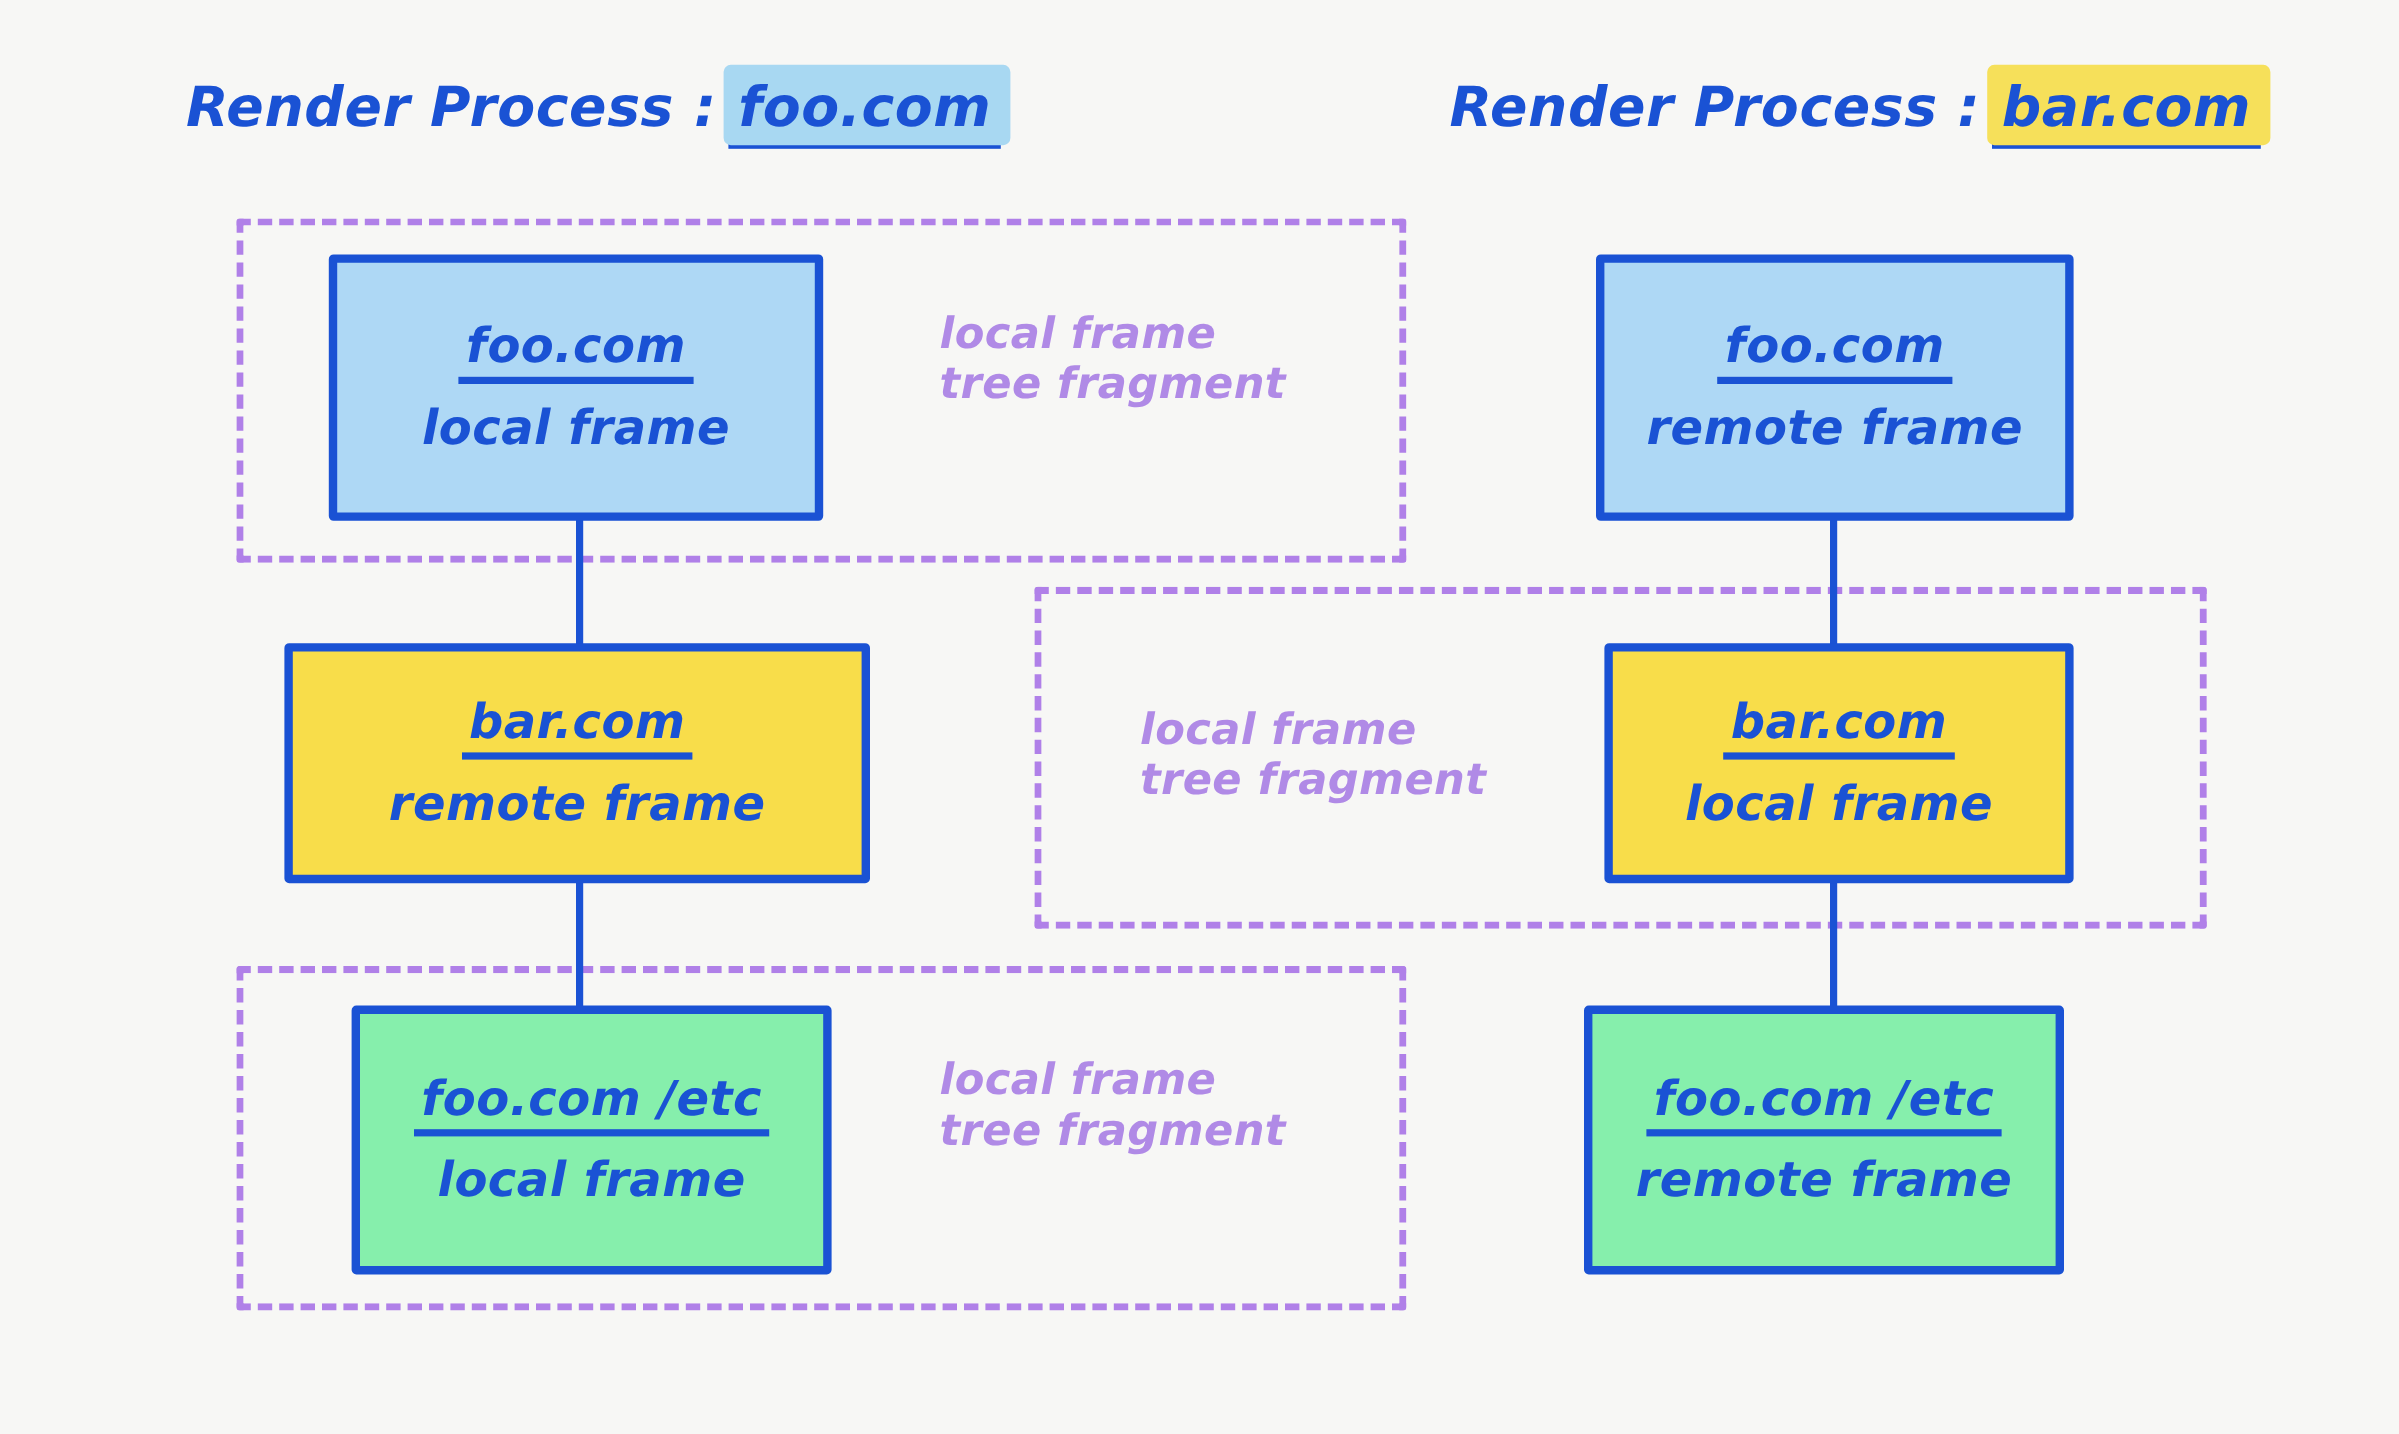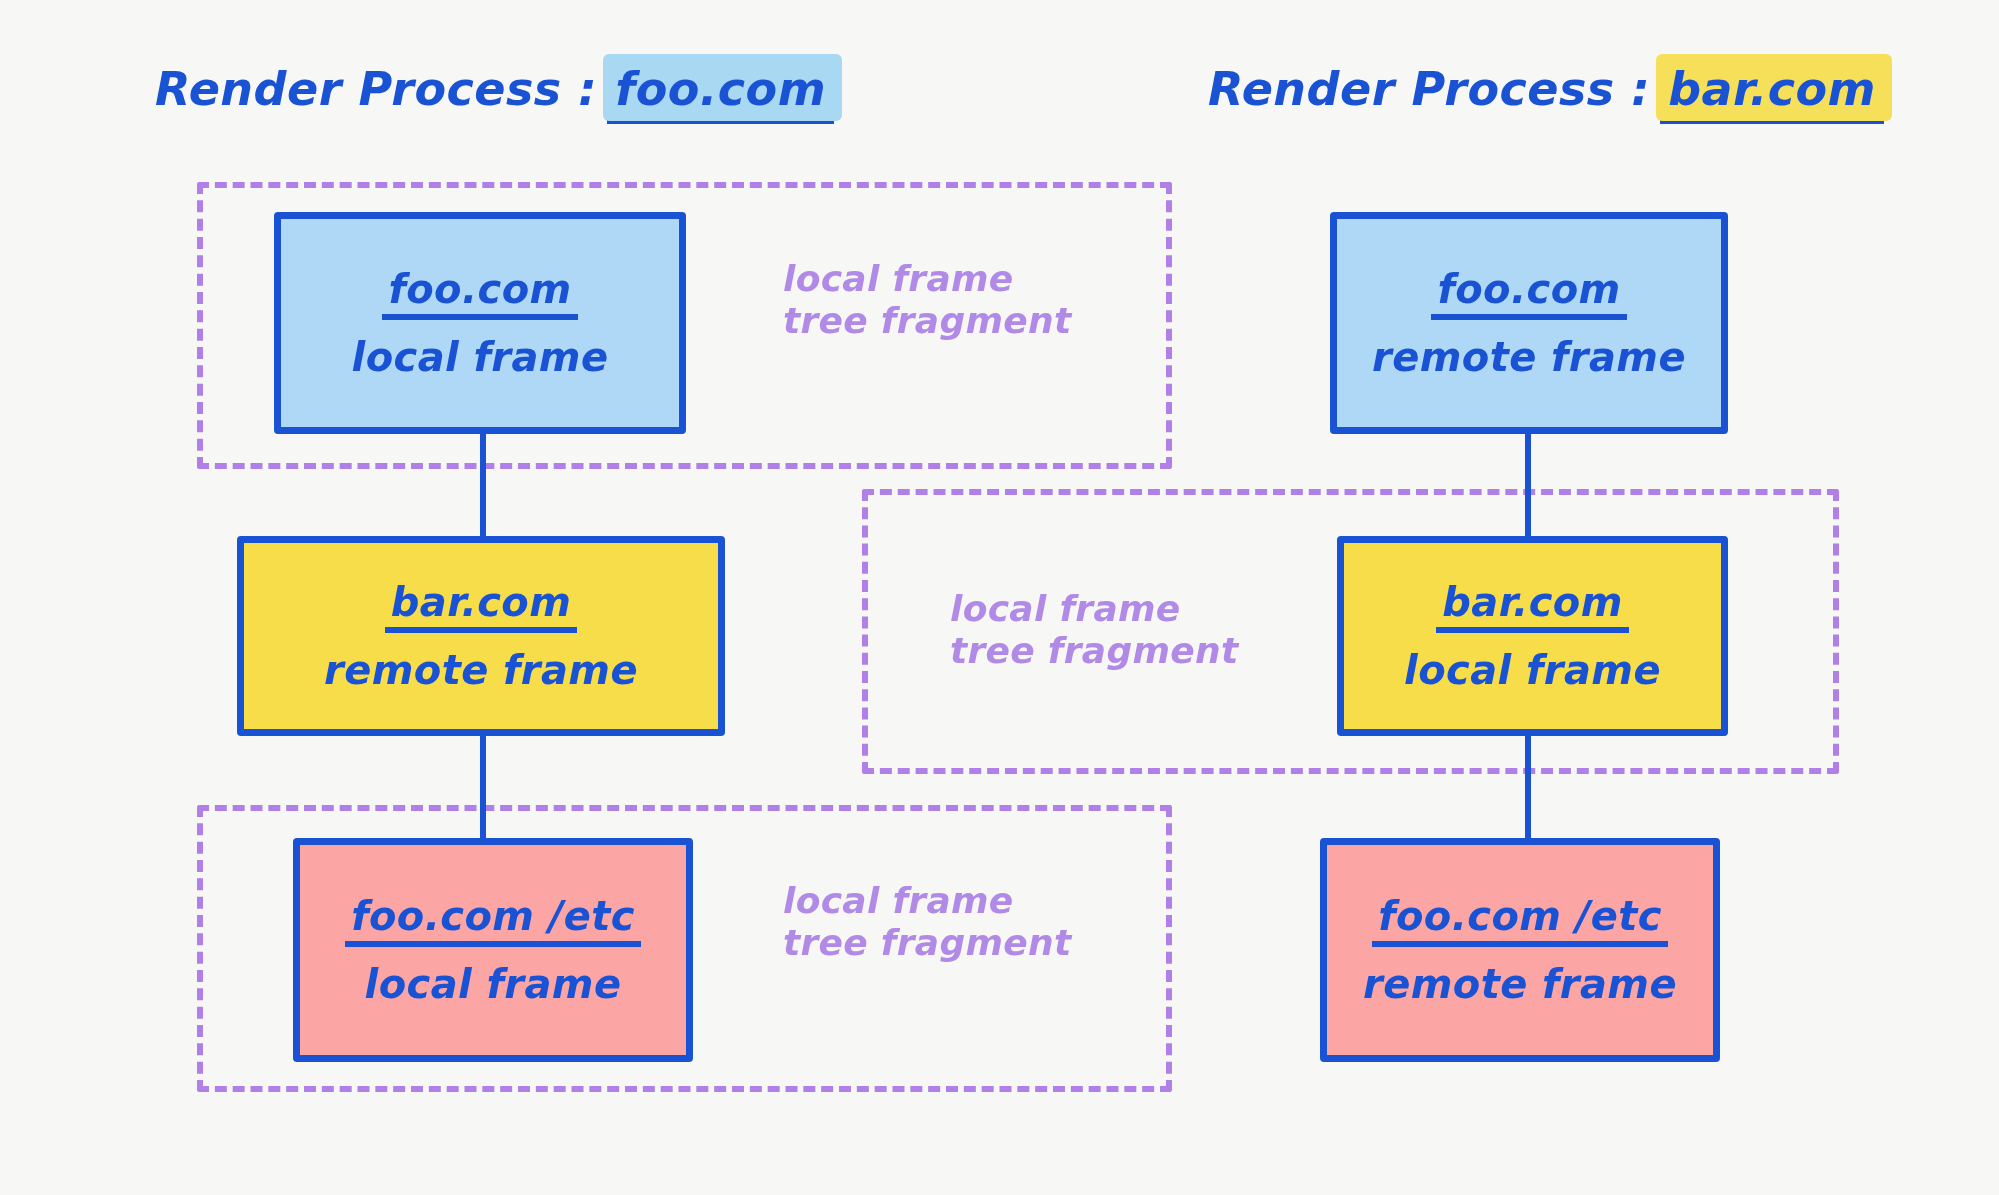--- a/index.html
+++ b/index.html
@@ -89,21 +89,21 @@
     align-items: center;
     justify-content: center;
     color: #1a52d4;
     font-family: "DejaVu Sans", sans-serif;
     font-weight: 700;
     font-style: italic;
     text-align: center;
     z-index: 3;
   }
   .frame-box.fill-blue      { background: #aed8f5; }
-  .frame-box.fill-lightblue { background: #fca5a5; }
+  .frame-box.fill-lightblue { background: #86efac; }
   .frame-box.fill-yellow    { background: #f8dd4a; }
 
   .frame-origin {
     font-size: 40px;
     letter-spacing: 0.4px;
     border-bottom: 6px solid #1a52d4;
     padding: 0 6px 4px 6px;
     line-height: 1.05;
     white-space: nowrap;
   }

